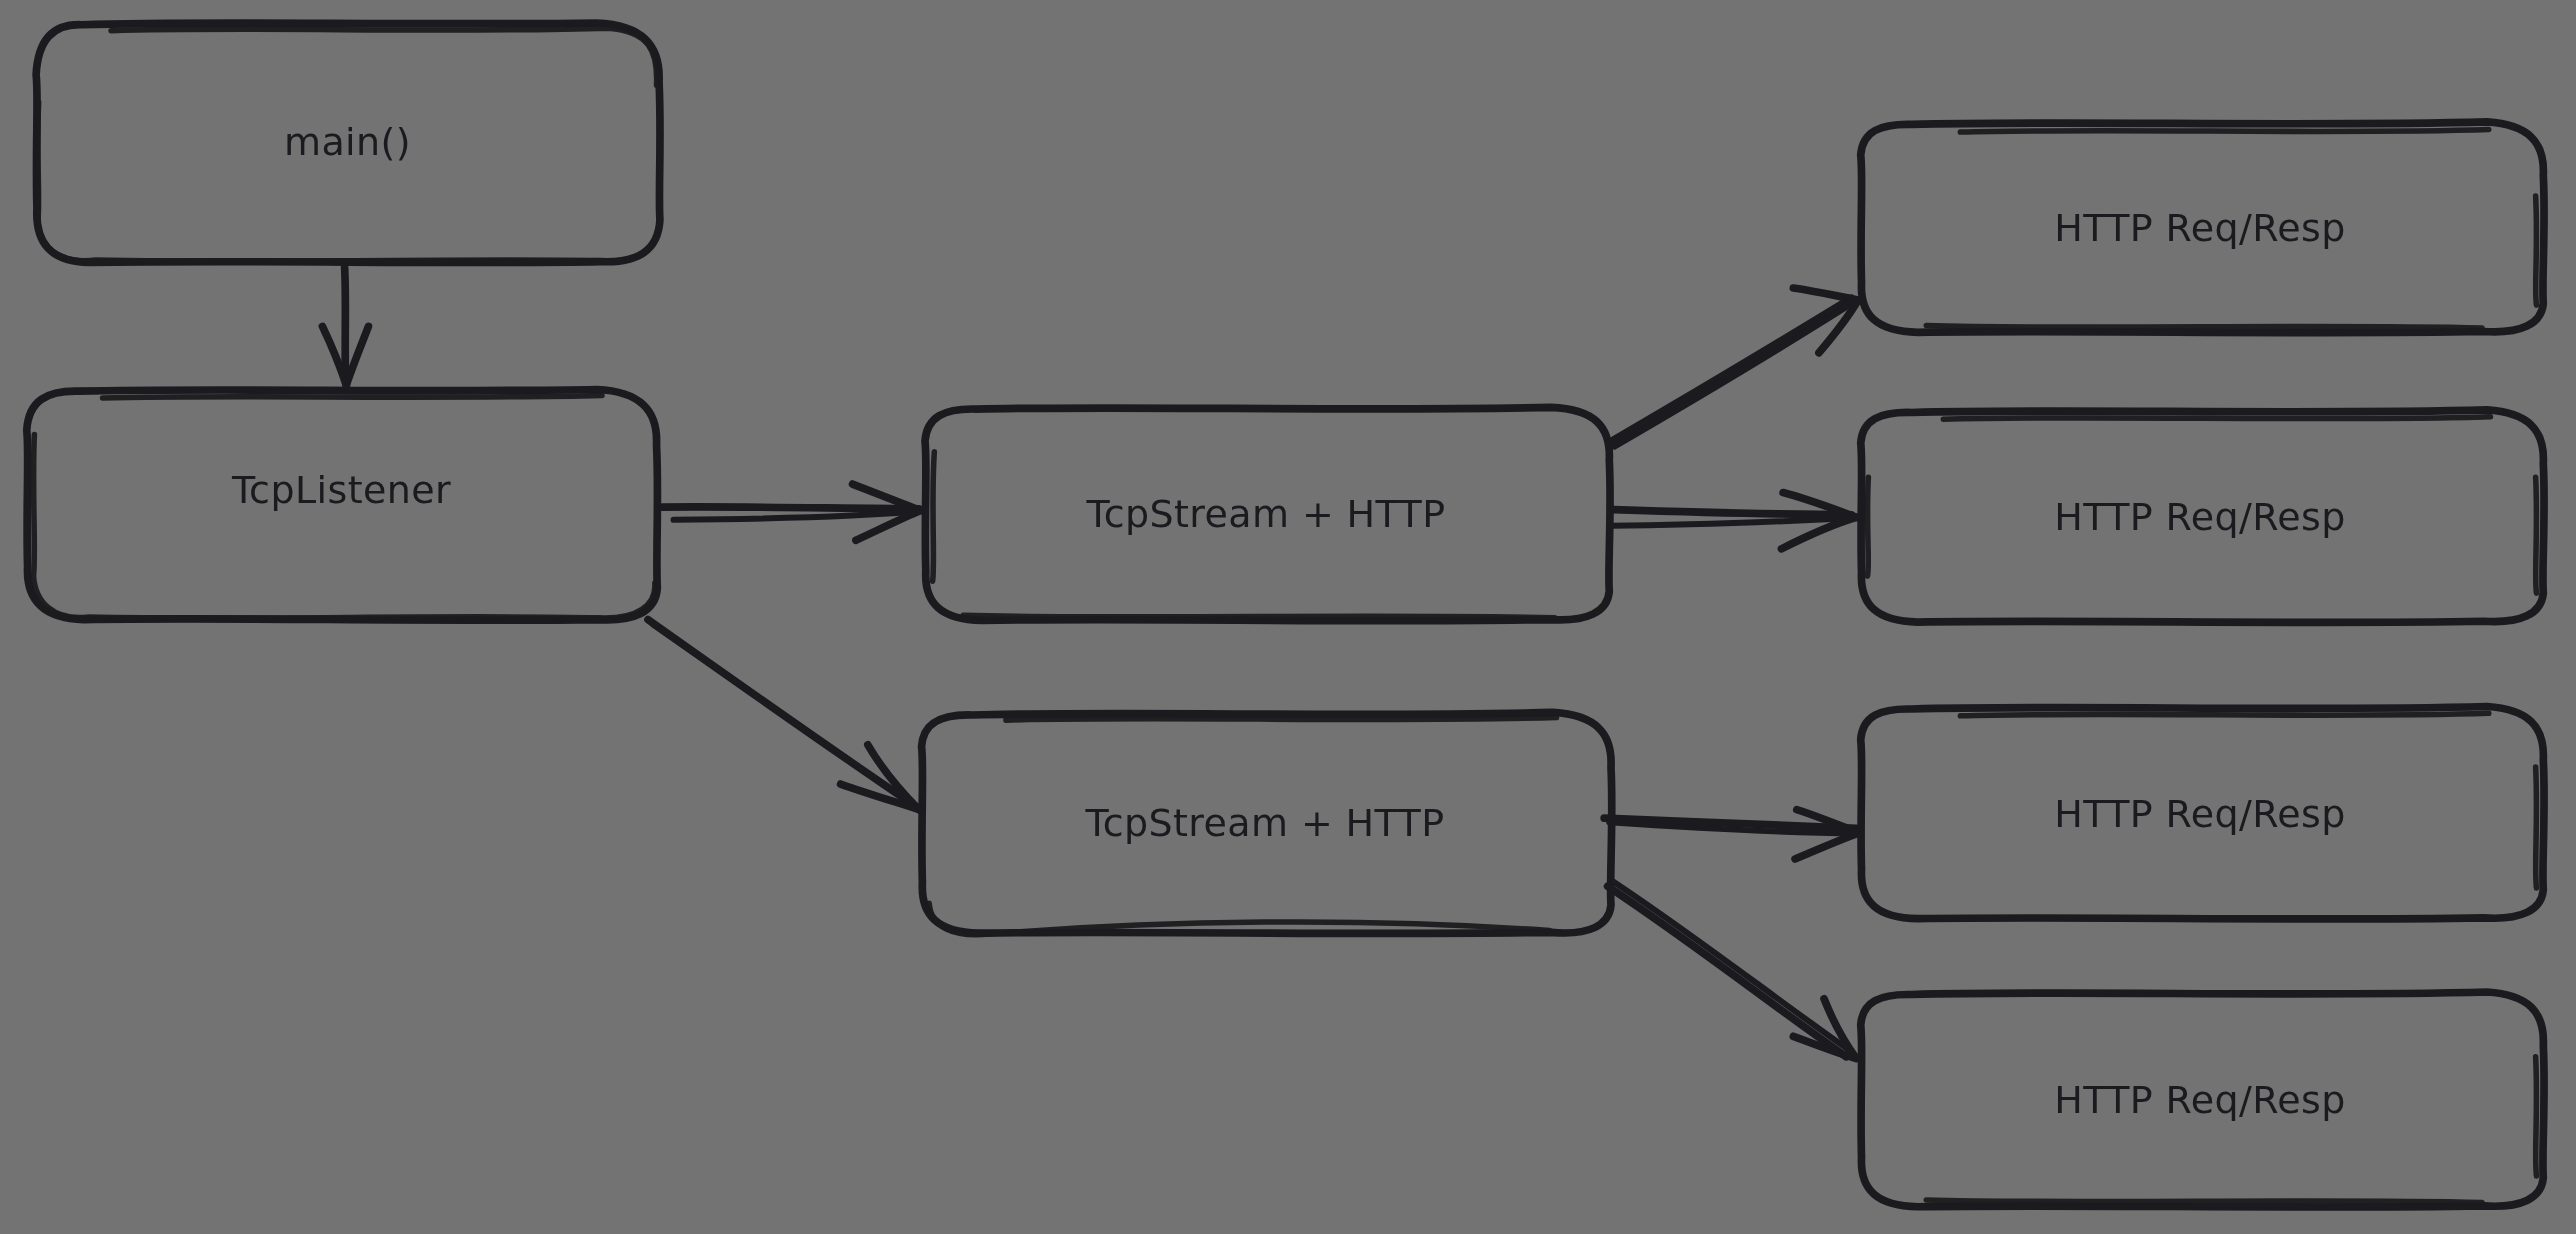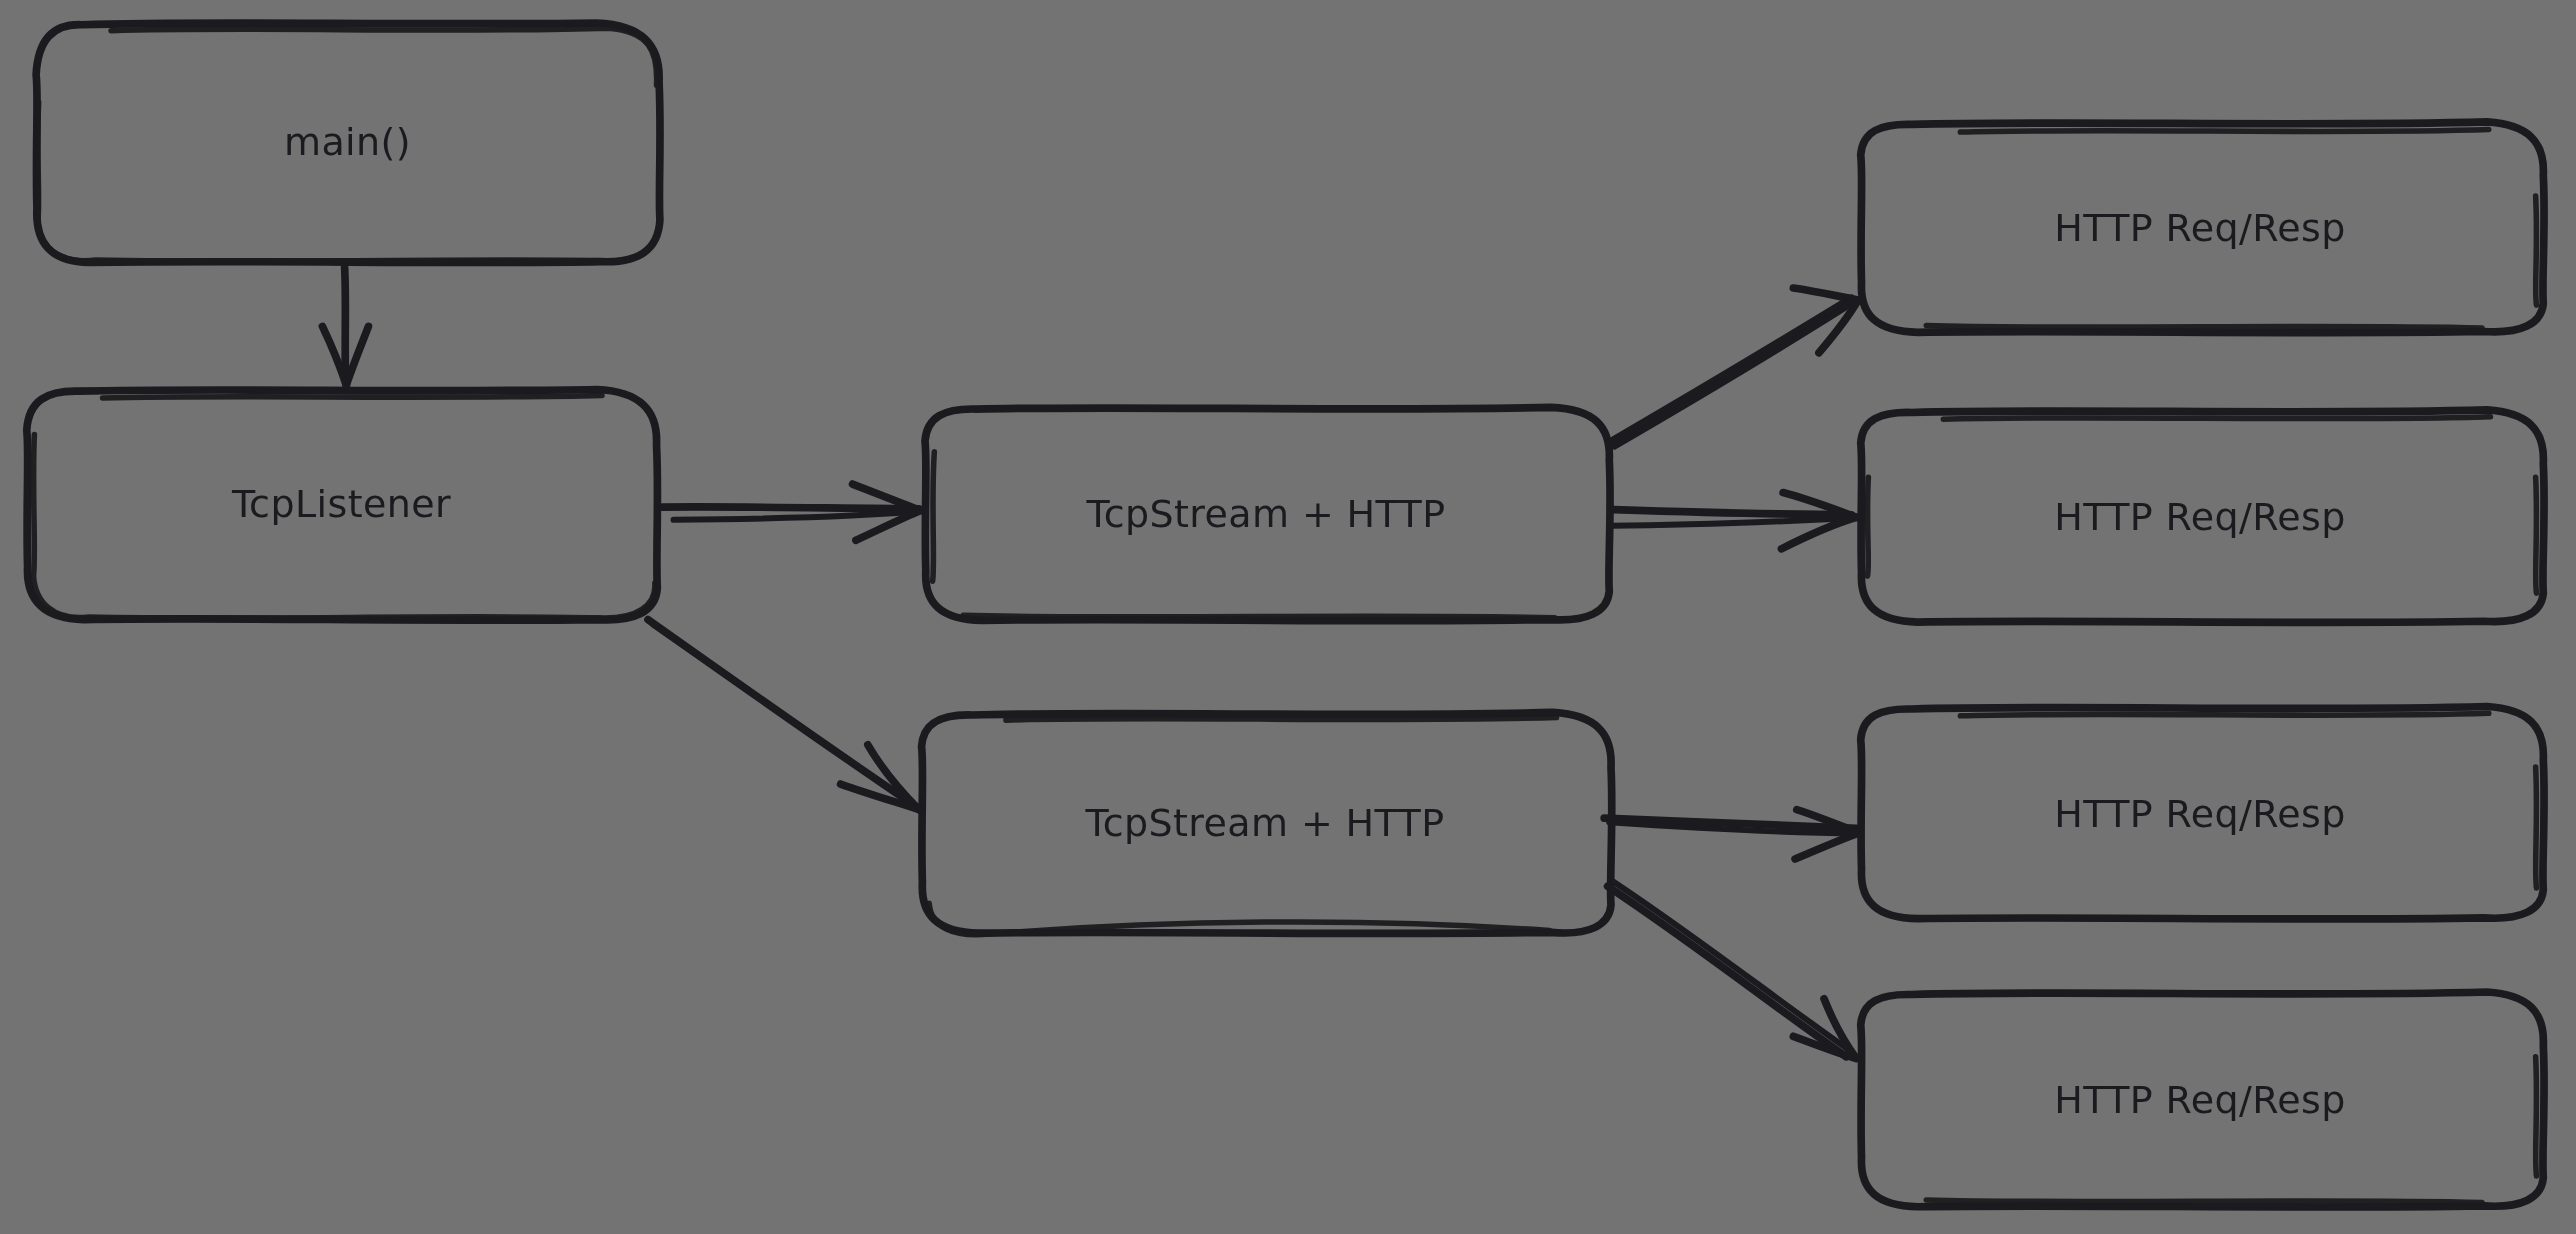--- a/index.html
+++ b/index.html
@@ -160,21 +160,21 @@
       <path class="rough-stroke edge-line" d="M 1886 1040 C 1980 1102, 2080 1180, 2166 1240"></path>
       <path class="rough-stroke edge-line-2" d="M 1892 1034 C 1986 1096, 2086 1174, 2172 1234"></path>
       <path class="rough-stroke edge-head" d="M 2140 1172 C 2152 1202, 2166 1226, 2178 1242"></path>
       <path class="rough-stroke edge-head" d="M 2104 1216 C 2136 1228, 2162 1238, 2178 1242"></path>
     </g>
 
   </svg>
 
   <div class="node-label" style="left:34px; top:21px; width:627px; height:241px;">main()</div>
 
-  <div class="node-label" style="left:24px; top:388px; width:635px; height:232px;">TcpListener</div>
+  <div class="node-label" style="left:24px; top:374px; width:635px; height:232px;">TcpListener</div>
 
   <div class="node-label" style="left:923px; top:406px; width:686px; height:215px;">TcpStream + HTTP</div>
 
   <div class="node-label" style="left:919px; top:712px; width:692px; height:222px;">TcpStream + HTTP</div>
 
   <div class="node-label" style="left:1858px; top:121px; width:684px; height:213px;">HTTP Req/Resp</div>
 
   <div class="node-label" style="left:1858px; top:409px; width:684px; height:215px;">HTTP Req/Resp</div>
 
   <div class="node-label" style="left:1858px; top:706px; width:684px; height:215px;">HTTP Req/Resp</div>

